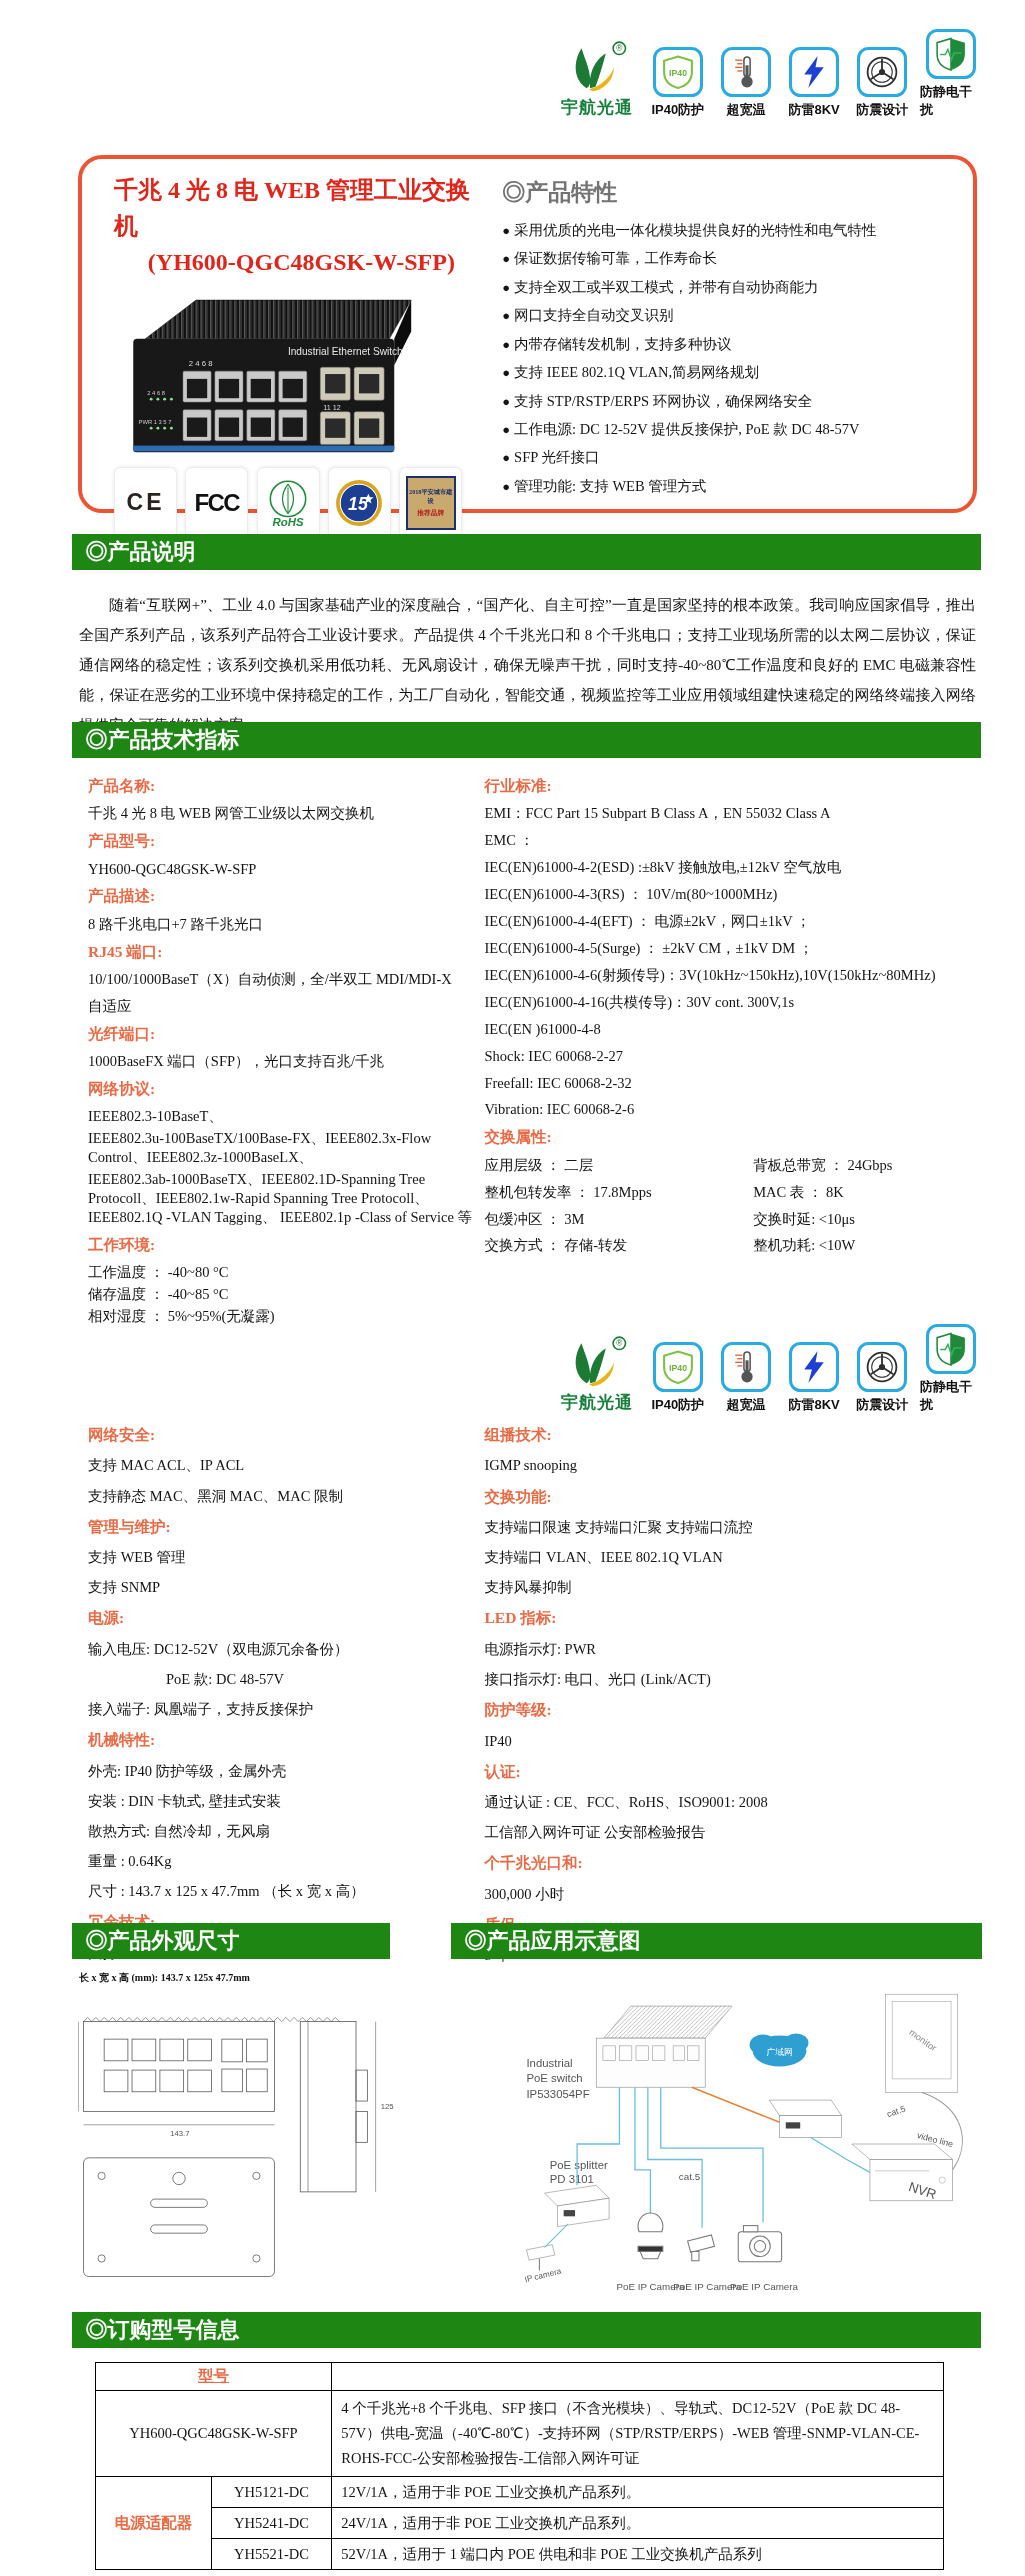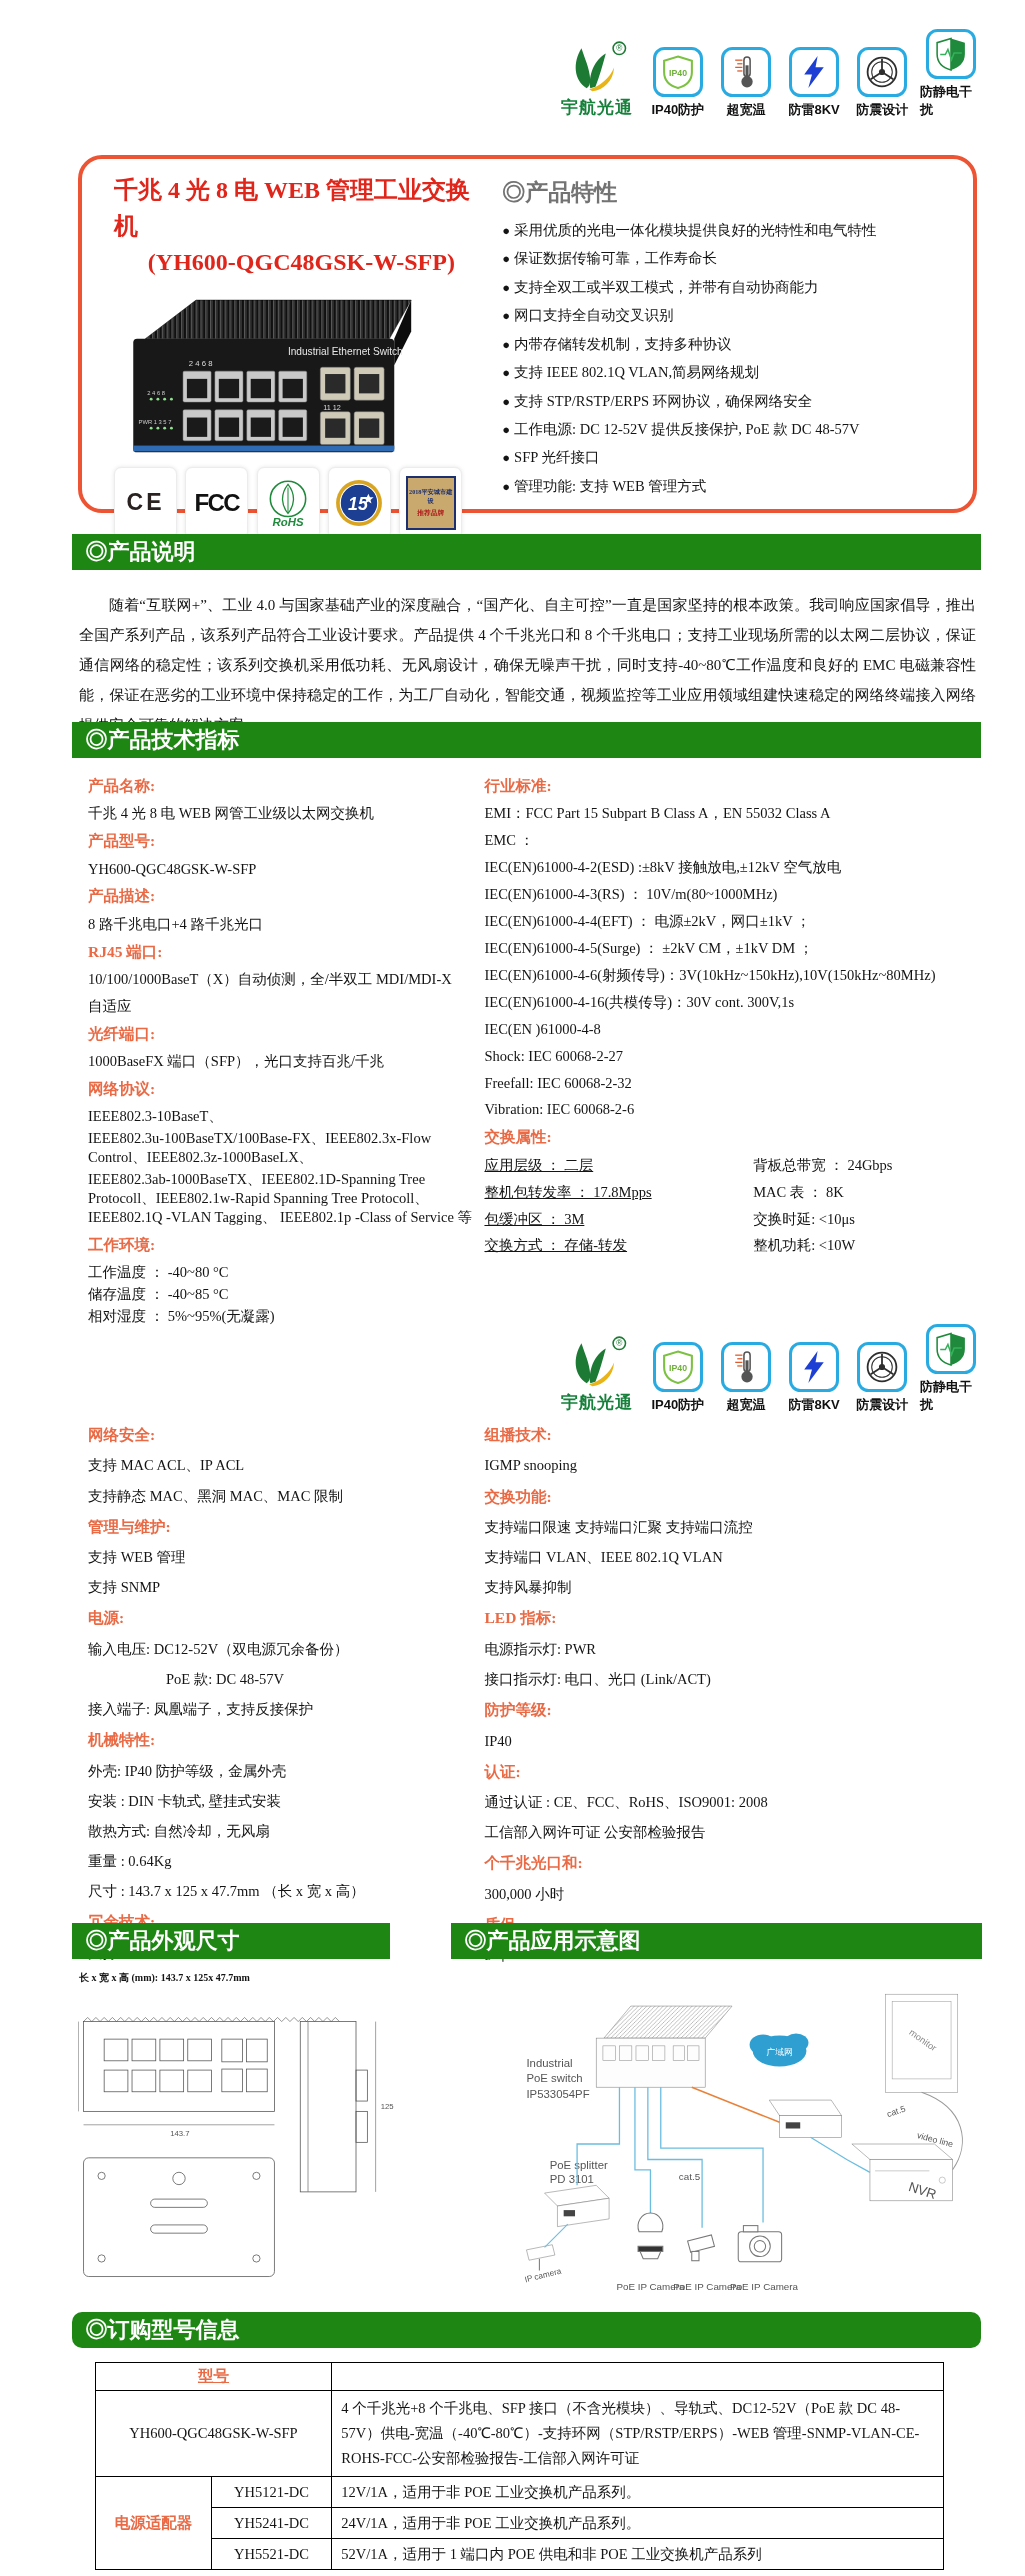--- a/index.html
+++ b/index.html
@@ -42,21 +42,21 @@
              text-align:justify;text-indent:2em;}
   
   .specs{position:absolute;left:88px;width:894px;display:flex;}
   .col-l{width:44%;}
   .col-r{flex:1;padding-left:3.1px;}
   .spec-item{font-size:14.5px;line-height:1.32;margin:0 0 7.8px;}
   .specs2 .spec-item{margin:0 0 11px;}
   .t-label{color:#e96a45;font-weight:bold;font-size:15.5px;margin-top:3.1px;}
   .t-tight{margin-bottom:2.6px;}
   .t-pair{display:flex;}
-  .t-pair .pa{width:54%;text-decoration:underline;}
+  .t-pair .pa{width:54%;}
   .t-pair .pb{flex:1;}
   .indent{padding-left:78px;}
   
   .size-line{position:absolute;left:79px;top:1971px;font-size:10px;font-weight:bold;}
   .dim-svg{position:absolute;left:78px;top:2003px;}
   .app-svg{position:absolute;left:449px;top:1989px;}
   
   .order-table{position:absolute;left:95px;top:2362px;width:849px;box-sizing:border-box;
                border-top:1.6px solid #000;border-bottom:1.6px solid #000;border-left:1px solid #000;border-right:1px solid #000;
                font-size:14.5px;}
@@ -277,21 +277,21 @@
         <div class="spec-item t-label"><span class="pa">产品名称:</span><span class="pb"></span></div>
 
         <div class="spec-item t-text"><span class="pa">千兆 4 光 8 电 WEB 网管工业级以太网交换机</span><span class="pb"></span></div>
 
         <div class="spec-item t-label"><span class="pa">产品型号:</span><span class="pb"></span></div>
 
         <div class="spec-item t-text"><span class="pa">YH600-QGC48GSK-W-SFP</span><span class="pb"></span></div>
 
         <div class="spec-item t-label"><span class="pa">产品描述:</span><span class="pb"></span></div>
 
-        <div class="spec-item t-text"><span class="pa">8 路千兆电口+4 路千兆光口</span><span class="pb"></span></div>
+        <div class="spec-item t-text"><span class="pa">8 路千兆电口+7 路千兆光口</span><span class="pb"></span></div>
 
         <div class="spec-item t-label"><span class="pa">RJ45 端口:</span><span class="pb"></span></div>
 
         <div class="spec-item t-text"><span class="pa">10/100/1000BaseT（X）自动侦测，全/半双工 MDI/MDI-X</span><span class="pb"></span></div>
 
         <div class="spec-item t-text"><span class="pa">自适应</span><span class="pb"></span></div>
 
         <div class="spec-item t-label"><span class="pa">光纤端口:</span><span class="pb"></span></div>
 
         <div class="spec-item t-text"><span class="pa">1000BaseFX 端口（SFP），光口支持百兆/千兆</span><span class="pb"></span></div>
@@ -631,21 +631,21 @@
         <circle cx="602" cy="498" r="20"></circle>
         <circle cx="602" cy="498" r="11"></circle>
         <rect x="570" y="458" width="28" height="12"></rect>
       </g>
       <text x="390" y="582" font-size="19" fill="#555" text-anchor="middle">PoE IP Camera</text>
       <text x="500" y="582" font-size="19" fill="#555" text-anchor="middle">PoE IP Camera</text>
       <text x="610" y="582" font-size="19" fill="#555" text-anchor="middle">PoE IP Camera</text>
     </svg>
   </div>
 
-  <div class="banner" style="left:72px;top:2312px;width:909px;border-radius:10px;">◎订购型号信息</div>
+  <div class="banner" style="left:72px;top:2312px;width:909px;">◎订购型号信息</div>
   <div class="order-table">
     <div class="ot-head">
       <div class="oc1">型号</div>
     </div>
     <div class="ot-main">
       <div class="model">YH600-QGC48GSK-W-SFP</div>
       <div class="mdesc">4 个千兆光+8 个千兆电、SFP 接口（不含光模块）、导轨式、DC12-52V（PoE 款 DC 48-57V）供电-宽温（-40℃-80℃）-支持环网（STP/RSTP/ERPS）-WEB 管理-SNMP-VLAN-CE-ROHS-FCC-公安部检验报告-工信部入网许可证</div>
     </div>
     <div class="ot-adp">
       <div class="adp-label">电源适配器</div>

